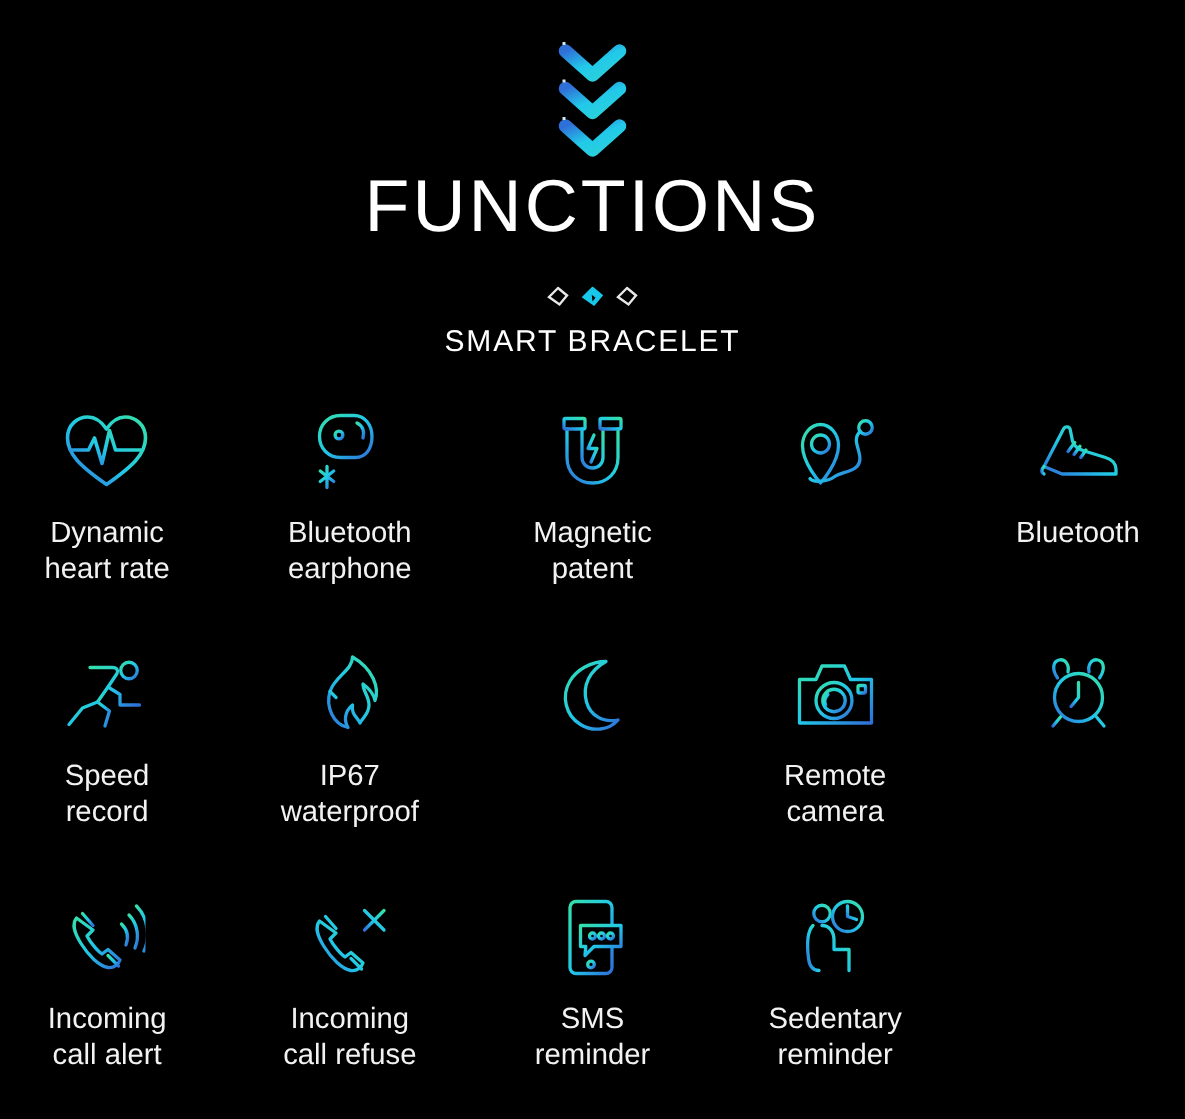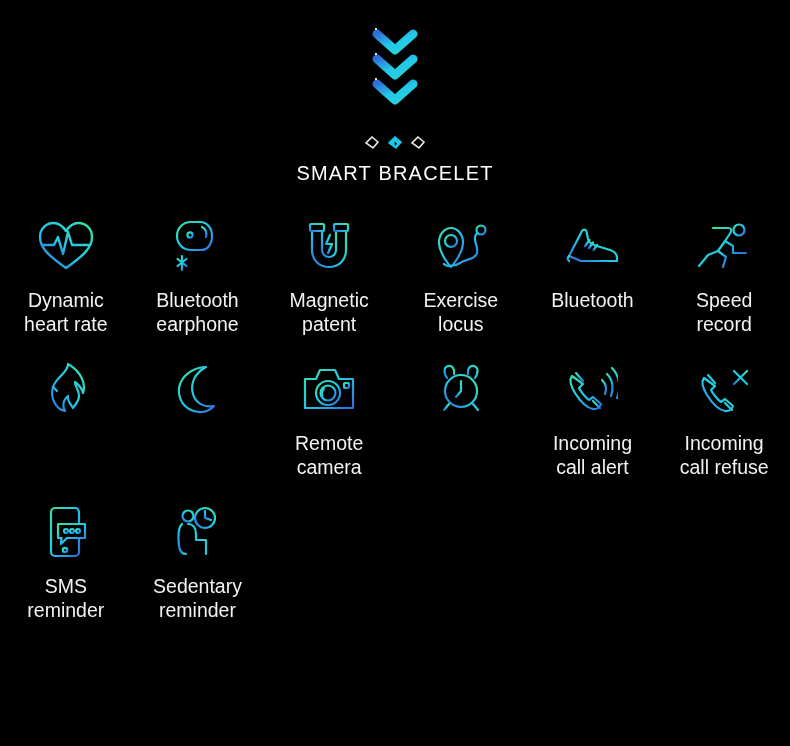--- a/index.html
+++ b/index.html
@@ -57,26 +57,27 @@
     color: #ffffff;
     line-height: 1.35;
     font-family: "Liberation Sans", sans-serif;
   }
   .subtitle .model { display: block; }
 
   
   .features {
     margin-top: 28px;
     display: grid;
-    grid-template-columns: repeat(6, 1fr);
+    grid-template-columns: repeat(5, 1fr);
     grid-auto-rows: 143px;
     column-gap: 0px;
     row-gap: 0px;
     padding: 0 0;
     box-sizing: border-box;
+    gap: 19px;
   }
   .feature {
     display: flex;
     flex-direction: column;
     align-items: center;
     justify-content: flex-start;
   }
   .feature-icon {
     height: 62px;
     display: flex;
@@ -127,20 +128,21 @@
         <polyline points="17,58 35,74 53,58"></polyline>
       </g>
       <g fill="#cfe9f5">
         <rect x="15" y="2" width="2" height="2"></rect>
         <rect x="15" y="27" width="2" height="2"></rect>
         <rect x="15" y="52" width="2" height="2"></rect>
       </g>
     </svg>
   </div>
 
+  <div class="page-title">FUNCTIONS</div>
 
   <div class="diamonds">
     <svg width="16" height="14" viewBox="0 0 16 14">
       <path d="M8 1 L14 6 L9 12 L2 7 Z" fill="none" stroke="#e8e8e8" stroke-width="1.6"></path>
     </svg>
     <svg width="16" height="14" viewBox="0 0 16 14">
       <path d="M8 1 L14 6 L9 12 L2 7 Z" fill="#18c8ea" stroke="#18c8ea" stroke-width="1.6"></path>
       <path d="M7.5 5.5 L10 7.5 L8 10 Z" fill="#000000"></path>
     </svg>
     <svg width="16" height="14" viewBox="0 0 16 14">
@@ -206,22 +208,20 @@
     <div class="feature-icon">
       <svg width="56" height="54" viewBox="0 0 56 54">
         <g fill="none" stroke="url(#iconGrad2)" stroke-width="2.2" stroke-linecap="round" stroke-linejoin="round">
           <path d="M18 48 C18 48 30 35 30 23 C30 15.5 24.6 9 18 9 C11.4 9 6 15.5 6 23 C6 35 18 48 18 48 Z"></path>
           <circle cx="18" cy="22" r="6"></circle>
           <circle cx="48" cy="11" r="4.5"></circle>
           <path d="M44.5 13.5 C38 20 46 27 44 34 C42 41 32 40 27 44 C23 47 13 48 11 45"></path>
         </g>
       </svg>
     </div>
-    <div class="feature-label">Exercise
-locus</div>
   </div>
 
   <div class="feature">
     <div class="feature-icon">
       <svg width="58" height="48" viewBox="0 0 58 48">
         <g fill="none" stroke="url(#iconGrad)" stroke-width="2.2" stroke-linecap="round" stroke-linejoin="round">
           <path d="M6 34 L19 9 C20 7 23 7 23.5 9.5 L25 17 C26 21 30 23 34 24 L47 28 C52 29.5 54 32 54 36 L54 39 L18 39 Z"></path>
           <path d="M10 38 L54 38"></path>
           <path d="M6 34 C4 36 4 38 6 39"></path>
           <path d="M26.5 18 L22 24"></path>
@@ -252,20 +252,22 @@
 
   <div class="feature">
     <div class="feature-icon">
       <svg width="44" height="56" viewBox="0 0 44 56">
         <g fill="none" stroke="url(#iconGrad)" stroke-width="2.2" stroke-linecap="round" stroke-linejoin="round">
           <path d="M24 3 C24 12 12 16 9 26 C6 36 11 48 21 50 C18 45 19 39 24 35 C23 41 27 43 29 47 C31 43 35 41 35 35 C35 29 31 26 31 21 C35 24 38 27 39 32 C42 24 38 11 24 3 Z"></path>
           <path d="M9 26 L13 30"></path>
         </g>
       </svg>
     </div>
+    <div class="feature-label">IP67
+waterproof</div>
   </div>
 
   <div class="feature">
     <div class="feature-icon">
       <svg width="48" height="52" viewBox="0 0 48 52">
         <g fill="none" stroke="url(#iconGrad2)" stroke-width="2.2" stroke-linecap="round" stroke-linejoin="round">
           <path d="M33 4 C22 10 17 20 20 31 C22.5 40 31 45 41 43 C35 50 24 51 16 46 C6 40 3 27 9 17 C13.5 9.5 23 4 33 4 Z"></path>
         </g>
       </svg>
     </div>

